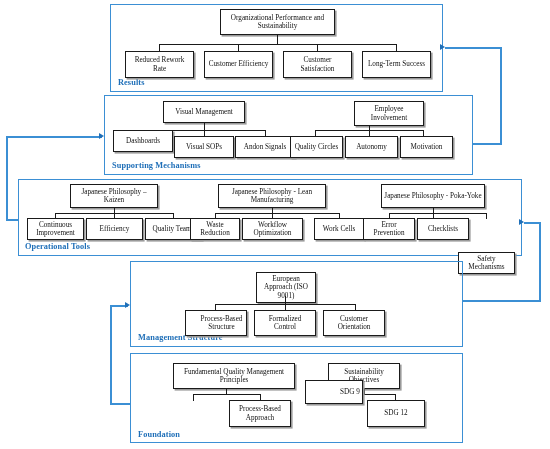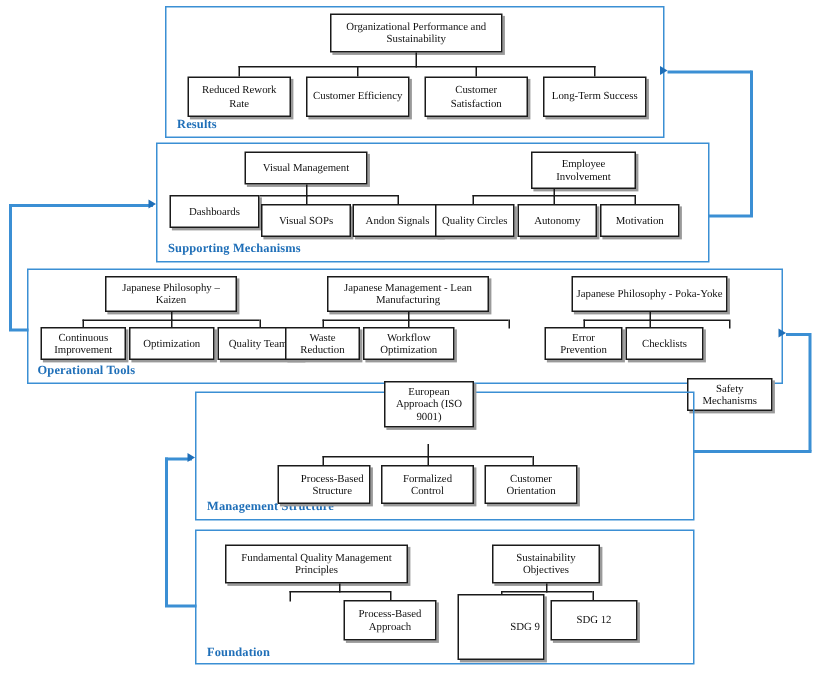--- a/index.html
+++ b/index.html
@@ -147,41 +147,44 @@
   <div class="ln v" style="left:114px; top:208px; height:6px;"></div>
   <div class="ln h" style="left:55px; top:213px; width:118px;"></div>
   <div class="ln v" style="left:55px; top:213px; height:6px;"></div>
   <div class="ln v" style="left:114px; top:213px; height:6px;"></div>
   <div class="ln v" style="left:173px; top:213px; height:6px;"></div>
 
   <div class="node" style="left:27px; top:218px; width:57px; height:22px;">
     <span>Continuous Improvement</span>
   </div>
   <div class="node" style="left:86px; top:218px; width:57px; height:22px;">
-    <span>Optimization</span>
+    <span>Efficiency</span>
   </div>
   <div class="node" style="left:145px; top:218px; width:57px; height:22px;">
     <span>Quality Teams</span>
   </div>
 
   <div class="node" style="left:218px; top:184px; width:108px; height:24px;">
-    <span>Japanese Management - Lean Manufacturing</span>
+    <span>Japanese Philosophy - Lean Manufacturing</span>
   </div>
   <div class="ln v" style="left:272px; top:208px; height:6px;"></div>
   <div class="ln h" style="left:215px; top:213px; width:124px;"></div>
   <div class="ln v" style="left:215px; top:213px; height:6px;"></div>
   <div class="ln v" style="left:272px; top:213px; height:6px;"></div>
   <div class="ln v" style="left:339px; top:213px; height:6px;"></div>
 
   <div class="node" style="left:190px; top:218px; width:50px; height:22px;">
     <span>Waste Reduction</span>
   </div>
   <div class="node" style="left:242px; top:218px; width:61px; height:22px;">
     <span>Workflow Optimization</span>
   </div>
+  <div class="node" style="left:314px; top:218px; width:50px; height:22px;">
+    <span>Work Cells</span>
+  </div>
 
   <div class="node" style="left:381px; top:184px; width:104px; height:24px;">
     <span>Japanese Philosophy - Poka-Yoke</span>
   </div>
   <div class="ln v" style="left:433px; top:208px; height:6px;"></div>
   <div class="ln h" style="left:389px; top:213px; width:97px;"></div>
   <div class="ln v" style="left:389px; top:213px; height:6px;"></div>
   <div class="ln v" style="left:433px; top:213px; height:6px;"></div>
   <div class="ln v" style="left:486px; top:213px; height:6px;"></div>
 
@@ -191,21 +194,21 @@
   <div class="node" style="left:417px; top:218px; width:52px; height:22px;">
     <span>Checklists</span>
   </div>
   <div class="node" style="left:458px; top:212px; width:57px; height:22px;margin-top:40px;">
     <span>Safety Mechanisms</span>
   </div>
 
   <div class="panel" style="left:130px; top:261px; width:333px; height:86px;"></div>
   <div class="panel-label" style="left:138px; top:333px;">Management Structure</div>
 
-  <div class="node" style="left:256px; top:254px; width:60px; height:31px;">
+  <div class="node" style="left:256px; top:272px; width:60px; height:31px;">
     <span>European Approach (ISO 9001)</span>
   </div>
   <div class="ln v" style="left:285px; top:296px; height:9px;"></div>
   <div class="ln h" style="left:215px; top:304px; width:140px;"></div>
   <div class="ln v" style="left:215px; top:304px; height:7px;"></div>
   <div class="ln v" style="left:285px; top:304px; height:7px;"></div>
   <div class="ln v" style="left:355px; top:304px; height:7px;"></div>
 
   <div class="node" style="left:185px; top:310px; width:62px; height:26px;padding-left:13px;">
     <span>Process-Based Structure</span>
@@ -213,41 +216,41 @@
   <div class="node" style="left:254px; top:310px; width:62px; height:26px;">
     <span>Formalized Control</span>
   </div>
   <div class="node" style="left:323px; top:310px; width:62px; height:26px;">
     <span>Customer Orientation</span>
   </div>
 
   <div class="panel" style="left:130px; top:353px; width:333px; height:90px;"></div>
   <div class="panel-label" style="left:138px; top:430px;">Foundation</div>
 
-  <div class="node" style="left:150px; top:363px; width:122px; height:26px;">
+  <div class="node" style="left:173px; top:363px; width:122px; height:26px;">
     <span>Fundamental Quality Management Principles</span>
   </div>
   <div class="ln v" style="left:226px; top:389px; height:6px;"></div>
   <div class="ln h" style="left:193px; top:394px; width:67px;"></div>
   <div class="ln v" style="left:193px; top:394px; height:7px;"></div>
   <div class="ln v" style="left:260px; top:394px; height:7px;"></div>
 
   <div class="node" style="left:229px; top:400px; width:62px; height:27px;">
     <span>Process-Based Approach</span>
   </div>
 
   <div class="node" style="left:328px; top:363px; width:72px; height:26px;">
     <span>Sustainability Objectives</span>
   </div>
   <div class="ln v" style="left:364px; top:389px; height:6px;"></div>
   <div class="ln h" style="left:334px; top:394px; width:61px;"></div>
   <div class="ln v" style="left:334px; top:394px; height:7px;"></div>
   <div class="ln v" style="left:395px; top:394px; height:7px;"></div>
 
-  <div class="node" style="left:305px; top:396px; width:58px; height:44px;padding-left:34px;">
+  <div class="node" style="left:305px; top:380px; width:58px; height:24px;padding-left:34px;">
     <span>SDG 9</span>
   </div>
   <div class="node" style="left:367px; top:400px; width:58px; height:27px;">
     <span>SDG 12</span>
   </div>
 
   <div class="bl h" style="left:110px; top:403px; width:21px;"></div>
   <div class="bl v" style="left:110px; top:305px; height:99px;"></div>
   <div class="bl h" style="left:110px; top:305px; width:18px;"></div>
   <div class="arrow" style="left:125px; top:301.5px;"></div>

